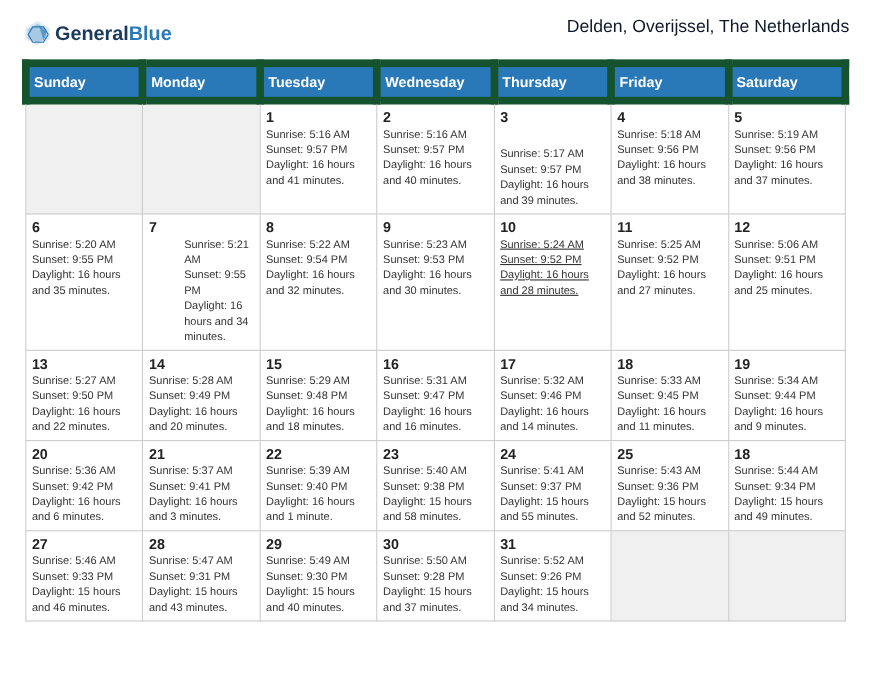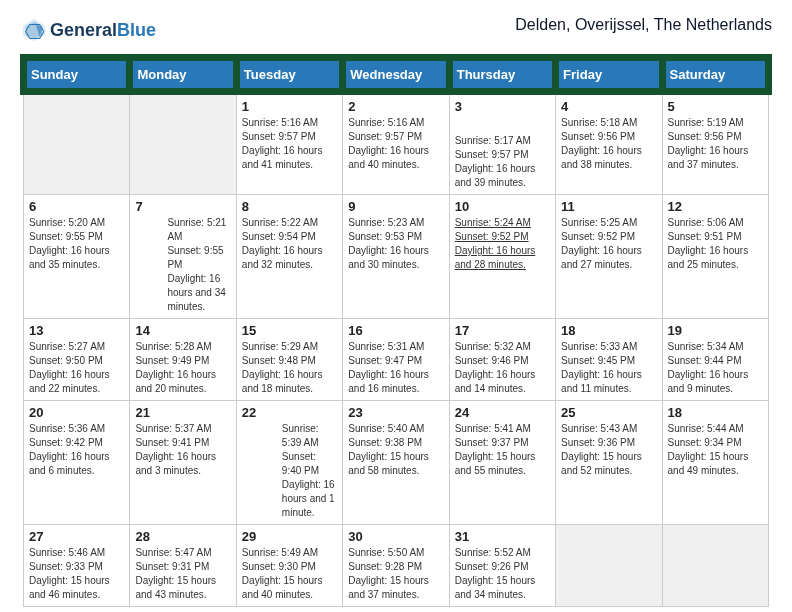--- a/index.html
+++ b/index.html
@@ -256,21 +256,21 @@
 Daylight: 16 hours and 6 minutes.</div>
         </td>
         <td>
           <span class="day-number">21</span>
           <div class="day-info" style="white-space: pre-line;">Sunrise: 5:37 AM
 Sunset: 9:41 PM
 Daylight: 16 hours and 3 minutes.</div>
         </td>
         <td>
           <span class="day-number">22</span>
-          <div class="day-info" style="white-space: pre-line; margin-left: 40px;">Sunrise: 5:39 AM
+          <div class="day-info" style="white-space: pre-line;">Sunrise: 5:39 AM
 Sunset: 9:40 PM
 Daylight: 16 hours and 1 minute.</div>
         </td>
         <td>
           <span class="day-number">23</span>
           <div class="day-info" style="white-space: pre-line;">Sunrise: 5:40 AM
 Sunset: 9:38 PM
 Daylight: 15 hours and 58 minutes.</div>
         </td>
         <td>

